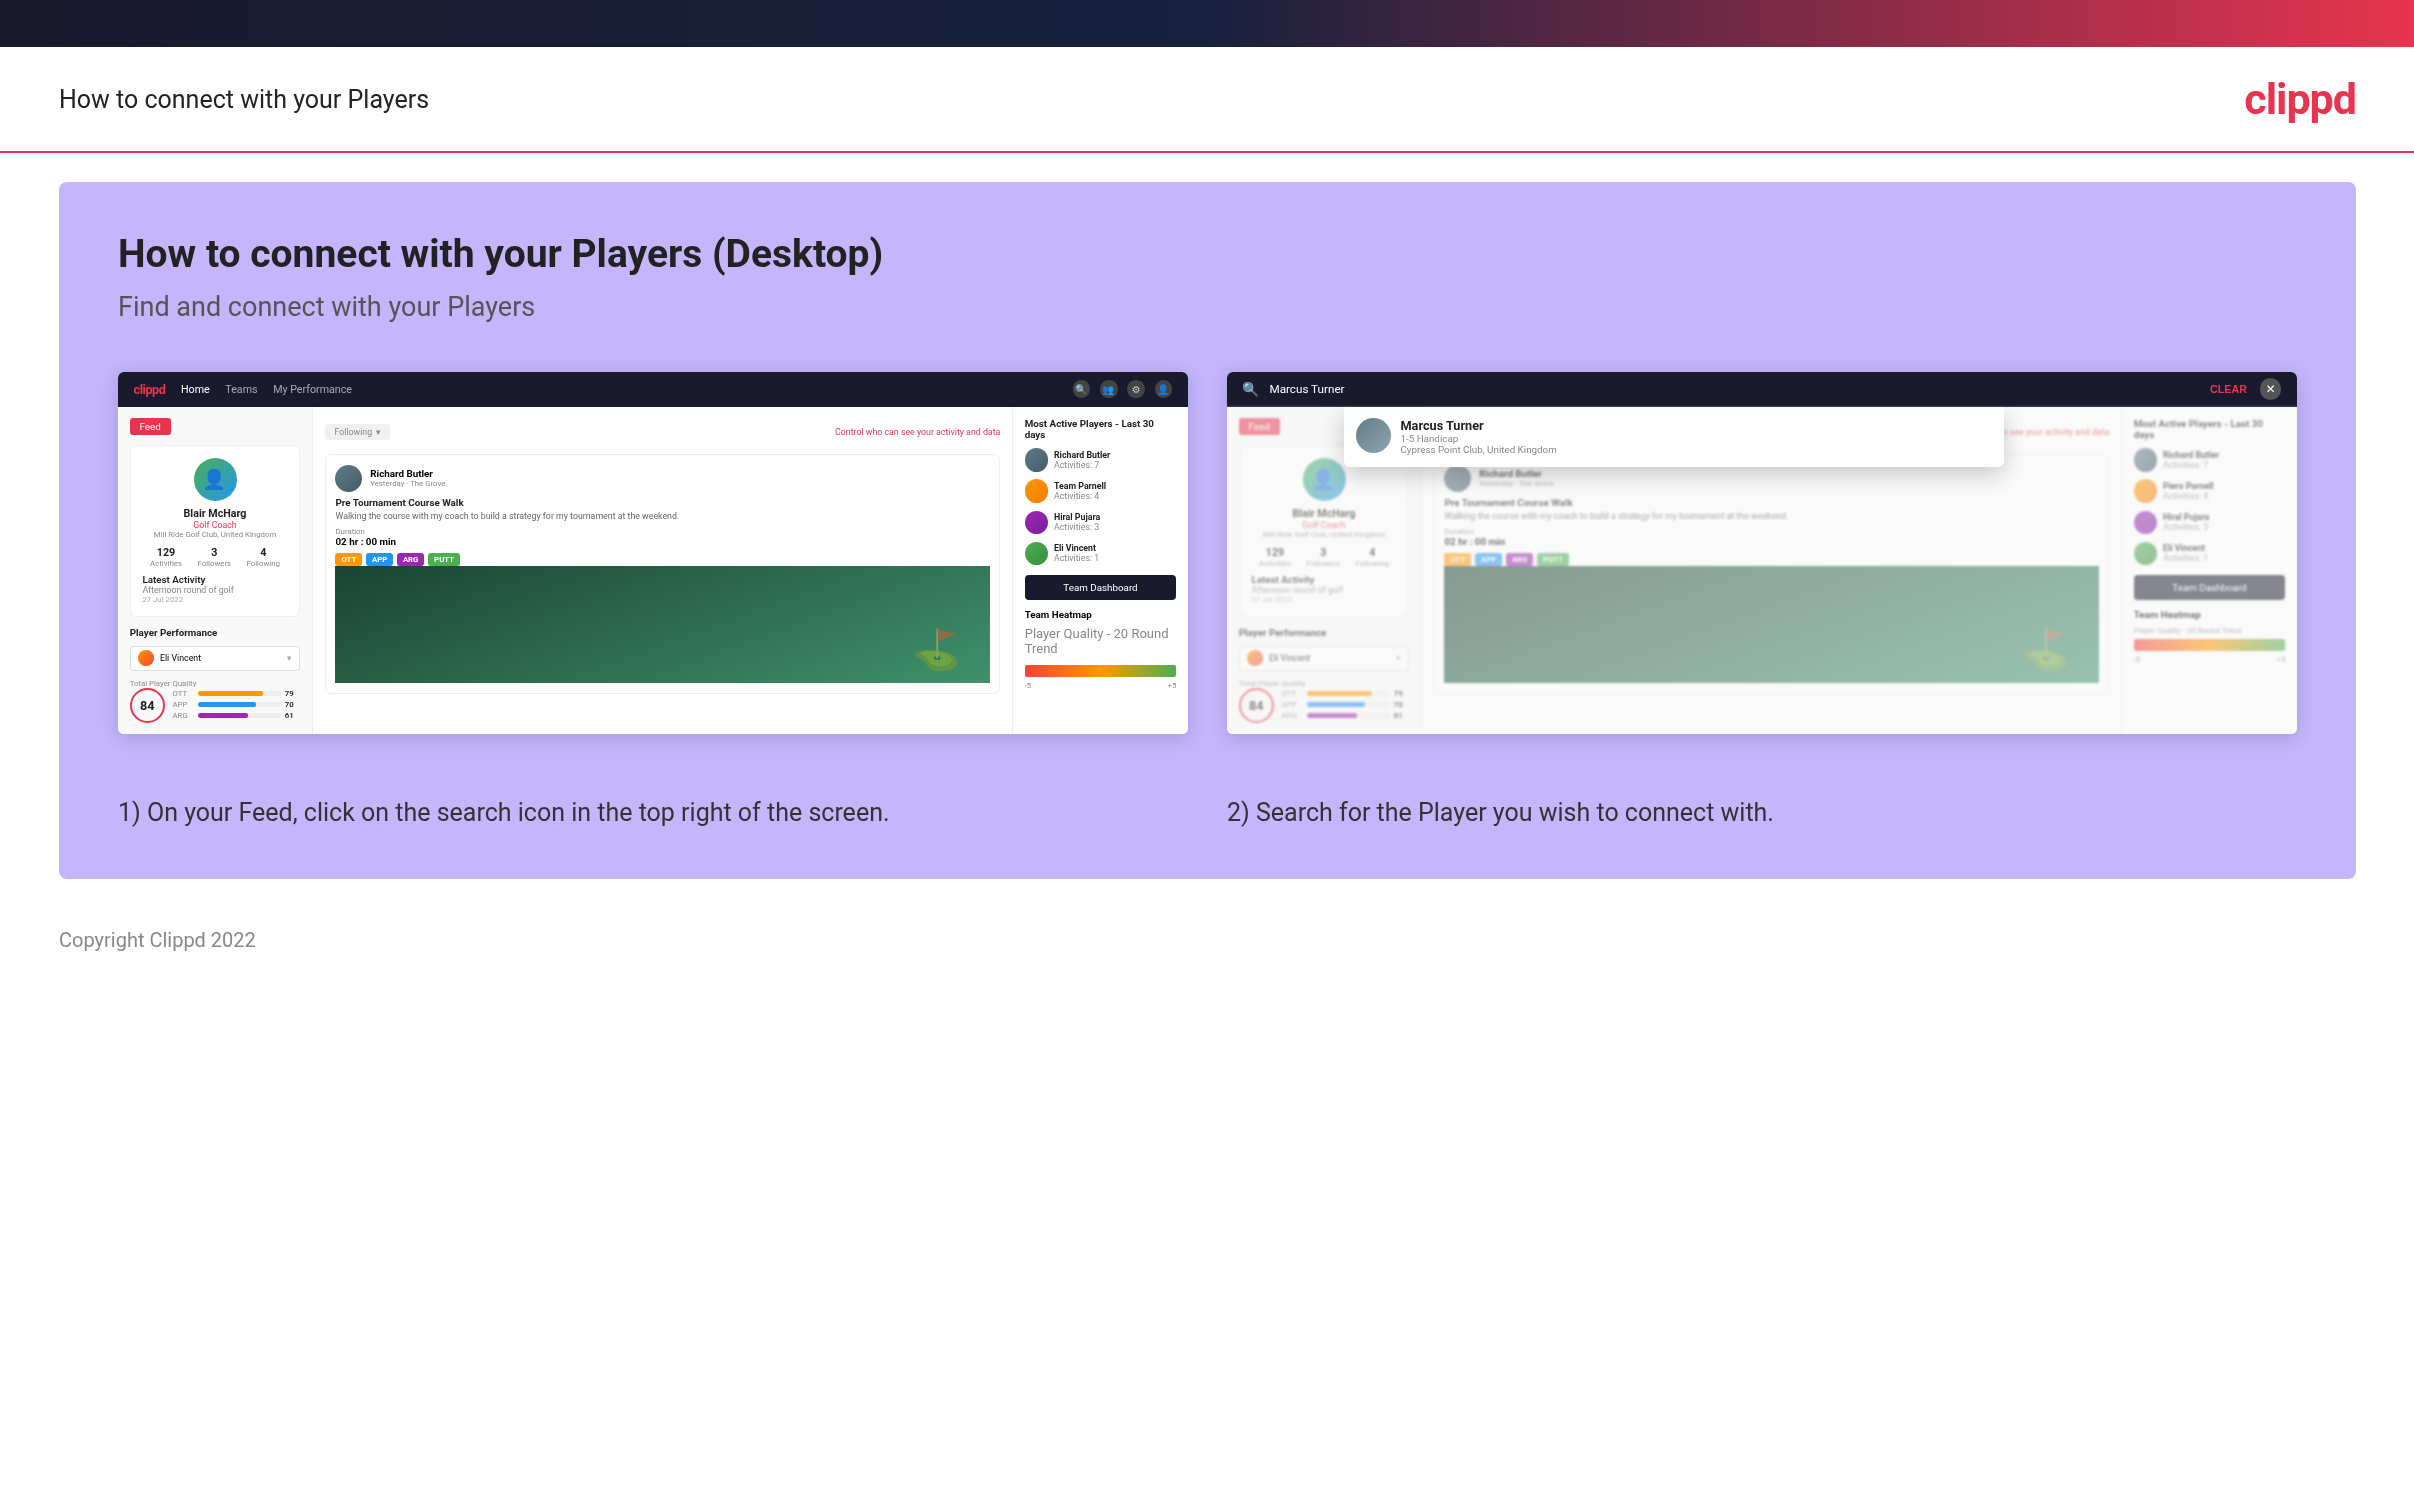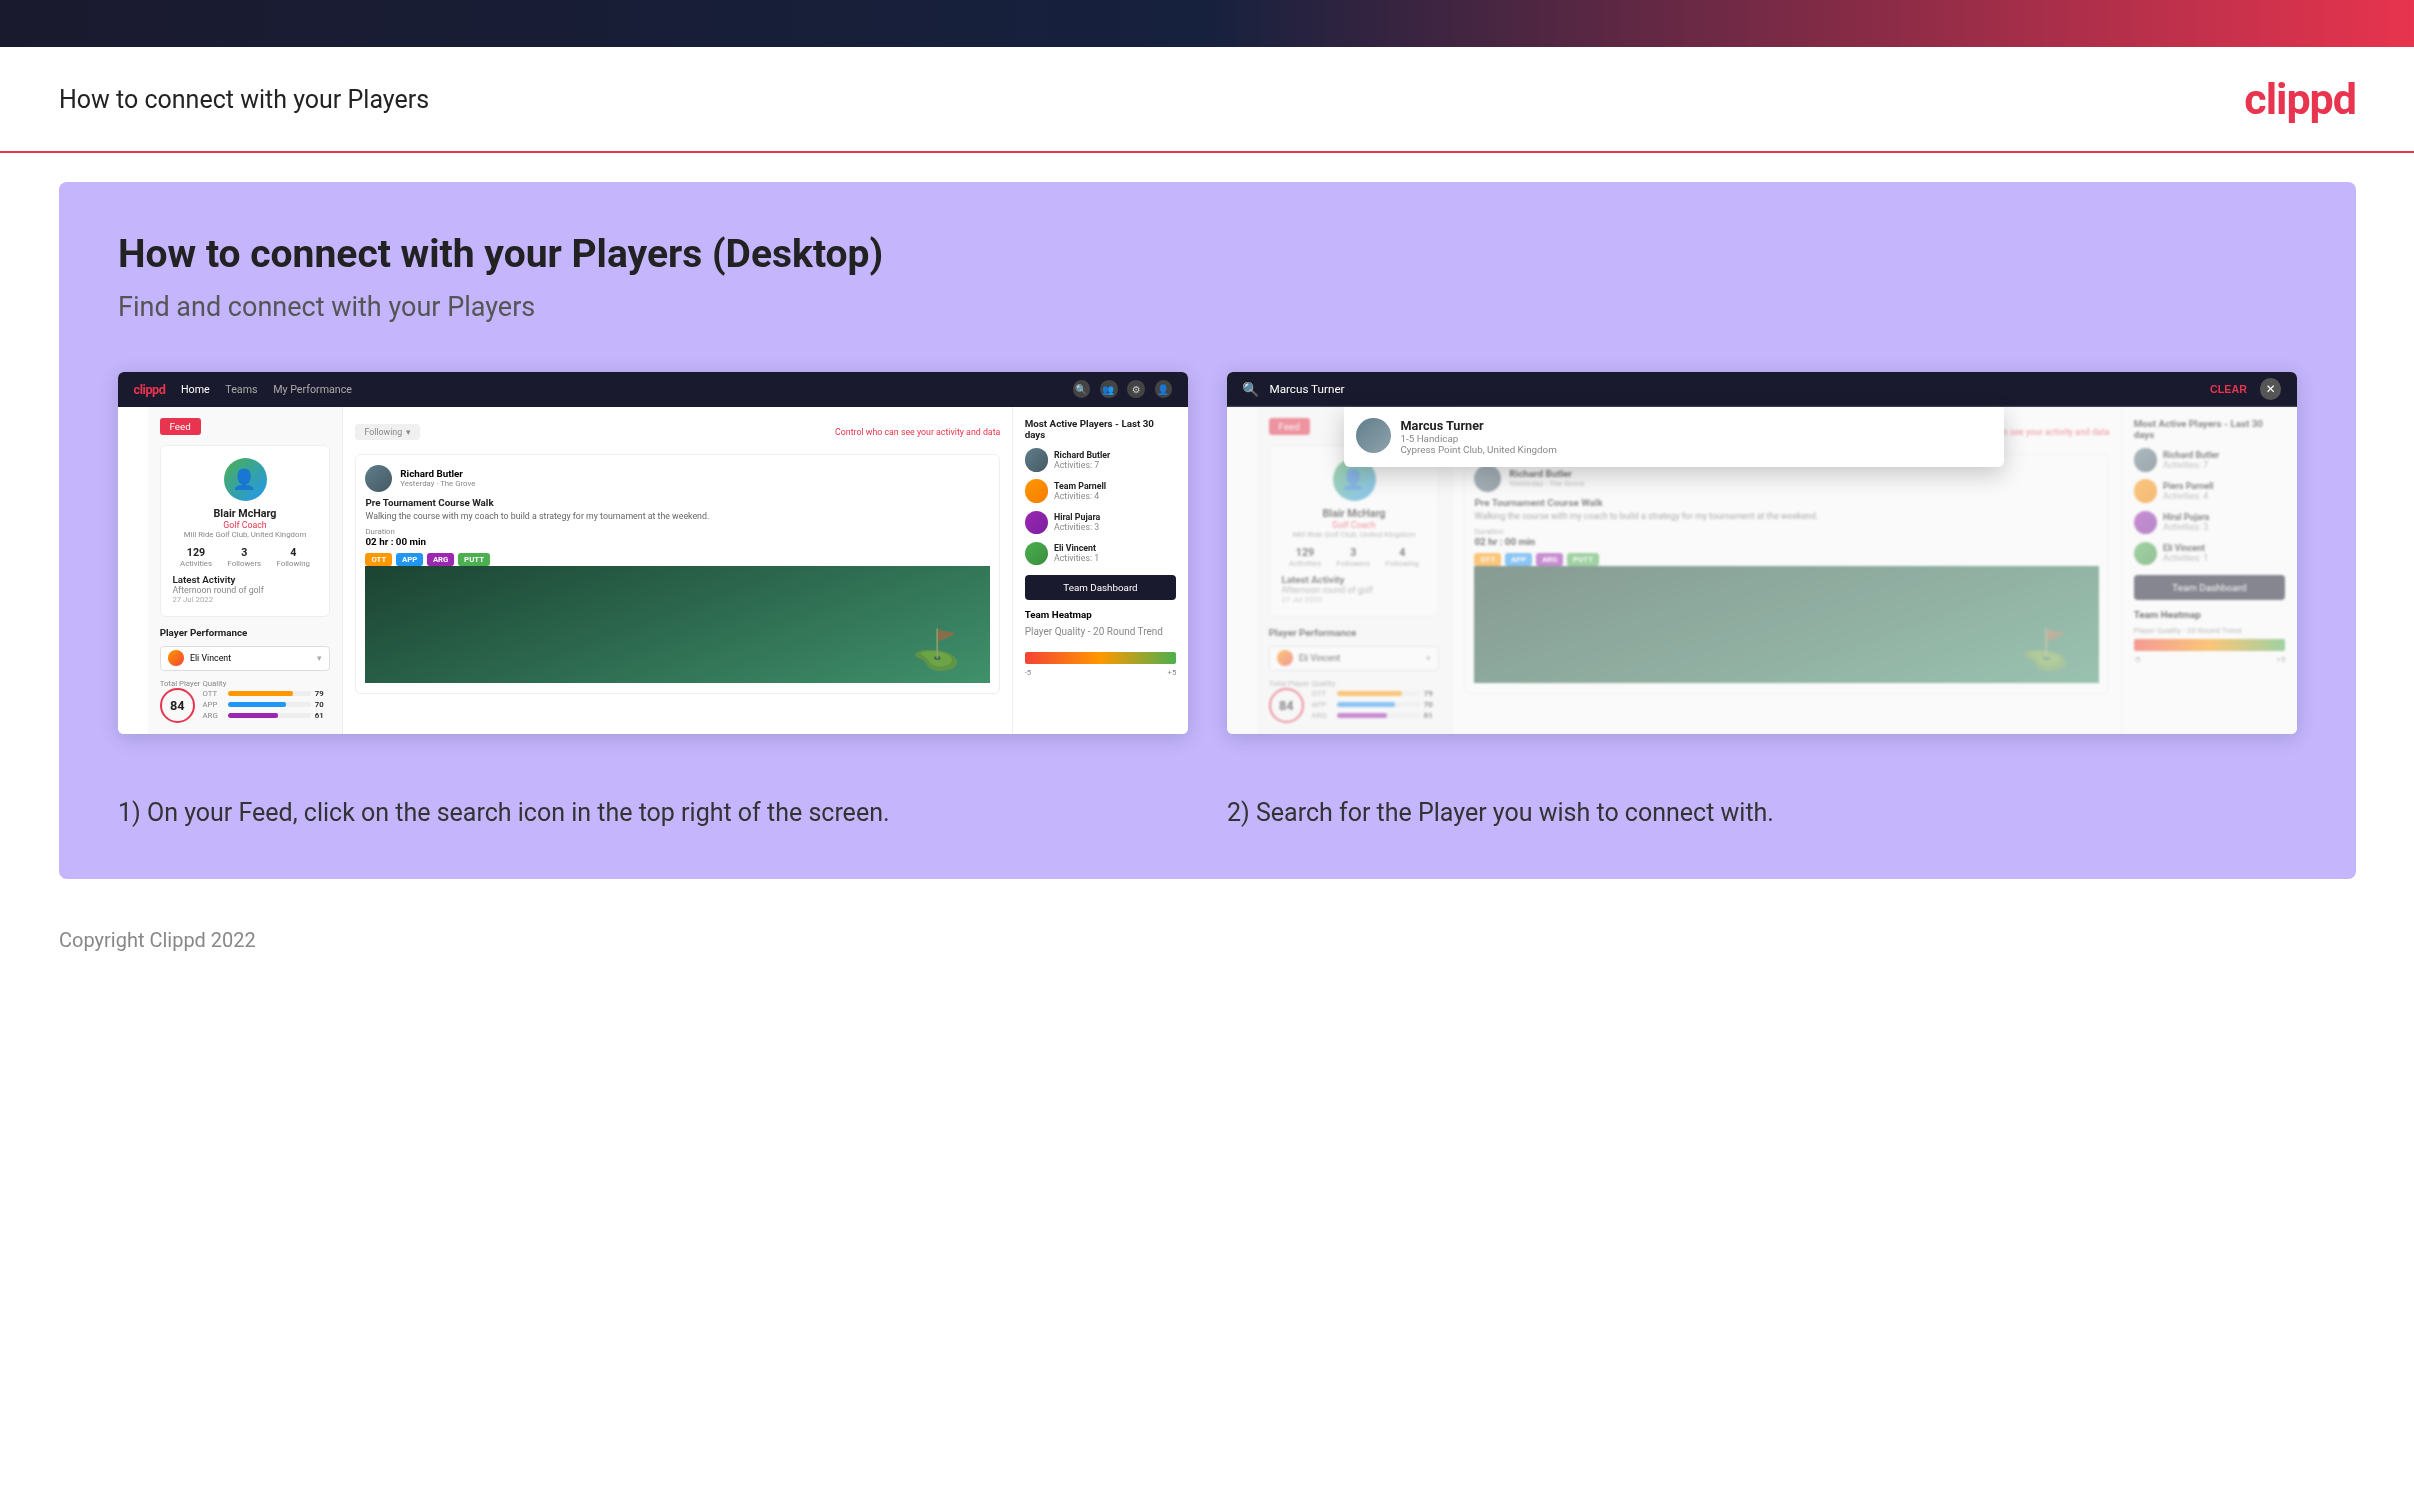--- a/index.html
+++ b/index.html
@@ -114,21 +114,20 @@
       align-items: center;
       justify-content: center;
       color: #ccc;
       font-size: 9.8px;
     }
 
     
     .app-body {
       display: flex;
       background: #fff;
-      padding-left: 30px;
     }
     .app-sidebar-left {
       width: 195px;
       background: #f9f9f9;
       border-right: 1px solid #eee;
       padding: 11.7px;
       flex-shrink: 0;
     }
     .app-main-area {
       flex: 1;
@@ -608,21 +607,21 @@
             </div>
             <div class="player-list-item">
               <div class="player-list-avatar" style="background:linear-gradient(135deg,#4CAF50,#388E3C)"></div>
               <div class="player-list-info">
                 <div class="player-list-name">Eli Vincent</div>
                 <div class="player-list-acts">Activities: 1</div>
               </div>
             </div>
             <div class="team-dashboard-btn">Team Dashboard</div>
             <div class="team-heatmap-title">Team Heatmap</div>
-            <div style="font-size:10px;color:#888;margin-bottom:15px">Player Quality - 20 Round Trend</div>
+            <div style="font-size:13px;color:#888;margin-bottom:9px">Player Quality - 20 Round Trend</div>
             <div class="heatmap-bar"></div>
             <div class="heatmap-labels">
               <span>-5</span>
               <span>+5</span>
             </div>
           </div>
         </div>
       </div>
     </div>
 

